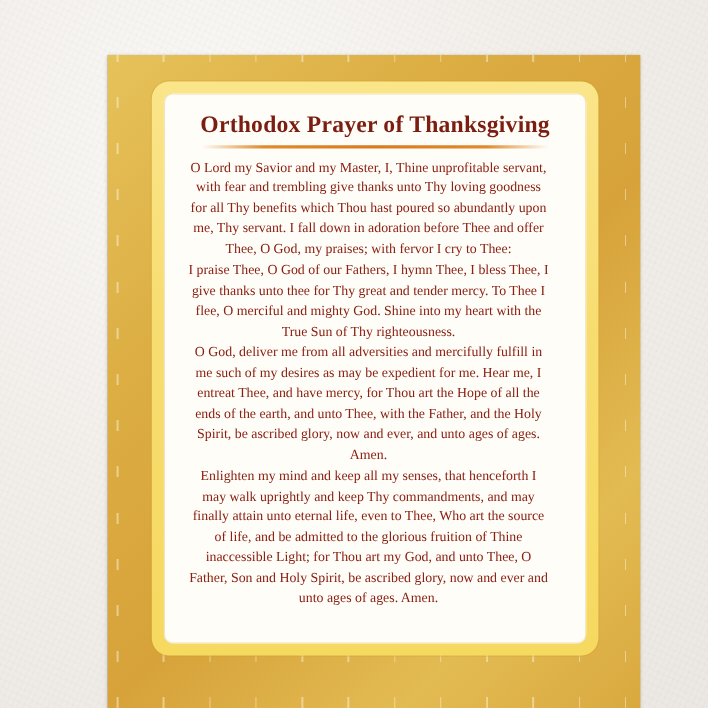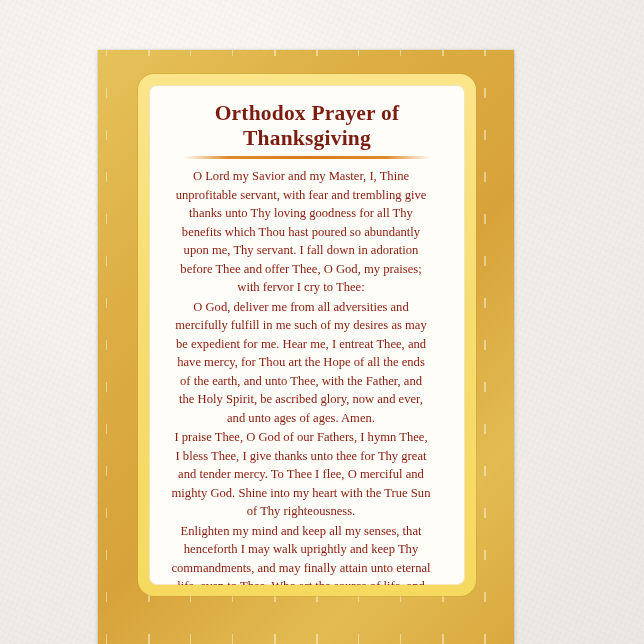--- a/index.html
+++ b/index.html
@@ -29,21 +29,21 @@
       repeating-linear-gradient(115deg, rgba(0,0,0,0.012) 0px, rgba(0,0,0,0.012) 1px, rgba(255,255,255,0) 2px, rgba(255,255,255,0) 5px),
       repeating-linear-gradient(25deg, rgba(0,0,0,0.010) 0px, rgba(0,0,0,0.010) 1px, rgba(255,255,255,0) 2px, rgba(255,255,255,0) 6px);
     pointer-events: none;
   }
 
   
   .card {
     position: absolute;
     left: 98px;
     top: 50px;
-    width: 416px;
+    width: 484px;
     height: 594px;
     box-sizing: border-box;
     background: #d9a93f;
     box-shadow: 0 1px 4px rgba(0,0,0,0.18), 0 0 1px rgba(0,0,0,0.25);
   }
 
   
   .card-border {
     position: absolute;
     inset: 0;
@@ -136,20 +136,20 @@
 
   <div class="card-mat">
     <div class="paper">
 
       <h1 class="prayer-title">Orthodox Prayer of Thanksgiving</h1>
 
       <div class="title-rule"></div>
 
       <div class="prayer-body">
         <p>O Lord my Savior and my Master, I, Thine unprofitable servant, with fear and trembling give thanks unto Thy loving goodness for all Thy benefits which Thou hast poured so abundantly upon me, Thy servant. I fall down in adoration before Thee and offer Thee, O God, my praises; with fervor I cry to Thee:</p>
+        <p>I praise Thee, O God of our Fathers, I hymn Thee, I bless Thee, I give thanks unto thee for Thy great and tender mercy. To Thee I flee, O merciful and mighty God. Shine into my heart with the True Sun of Thy righteousness.</p>
         <p>O God, deliver me from all adversities and mercifully fulfill in me such of my desires as may be expedient for me. Hear me, I entreat Thee, and have mercy, for Thou art the Hope of all the ends of the earth, and unto Thee, with the Father, and the Holy Spirit, be ascribed glory, now and ever, and unto ages of ages. Amen.</p>
-        <p>I praise Thee, O God of our Fathers, I hymn Thee, I bless Thee, I give thanks unto thee for Thy great and tender mercy. To Thee I flee, O merciful and mighty God. Shine into my heart with the True Sun of Thy righteousness.</p>
         <p>Enlighten my mind and keep all my senses, that henceforth I may walk uprightly and keep Thy commandments, and may finally attain unto eternal life, even to Thee, Who art the source of life, and be admitted to the glorious fruition of Thine inaccessible Light; for Thou art my God, and unto Thee, O Father, Son and Holy Spirit, be ascribed glory, now and ever and unto ages of ages. Amen.</p>
       </div>
 
     </div>
   </div>
 </div>
 
 </body></html>

